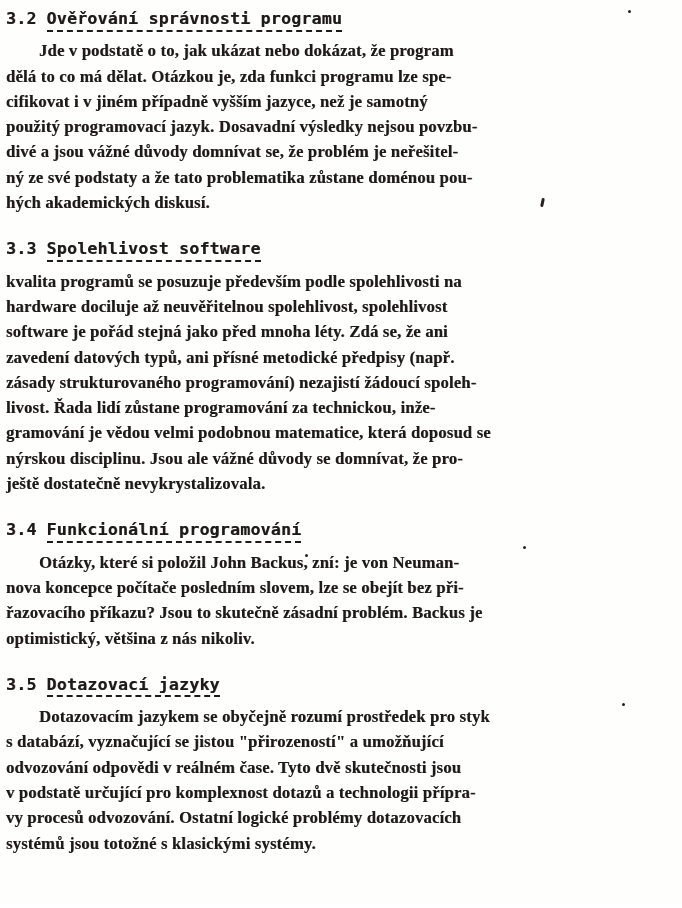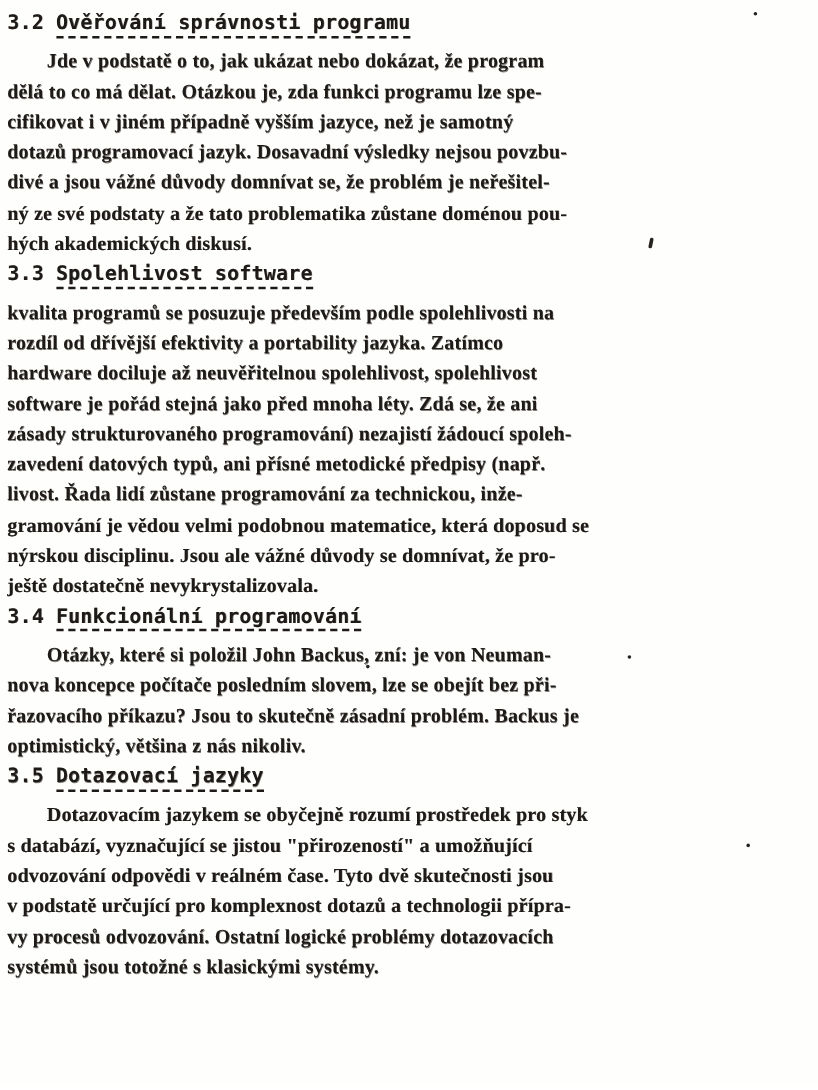--- a/index.html
+++ b/index.html
@@ -23,21 +23,21 @@
     font-family: "DejaVu Sans Mono", "Liberation Mono", monospace;
     font-weight: 700;
     font-size: 16.6px;
     line-height: 25.3px;
     color: #1d1a17;
     letter-spacing: 0.2px;
     
     text-shadow: 0.45px 0.35px 0 rgba(25, 20, 15, 0.55);
   }
   .doc-section { margin: 0; padding: 0; }
-  .doc-section + .doc-section { }
+  .doc-section + .doc-section { margin-top: 21px; }
   .heading {
     margin: 0 0 7px 0;
     font-size: 16.6px;
     font-weight: 700;
     white-space: nowrap;
   }
   .section-number { padding-right: 10px; }
   .section-title {
     border-bottom: 2.5px dashed #1d1a17;
     padding-bottom: 1.5px;
@@ -66,35 +66,34 @@
 <body>
 
 <div class="page">
   <div id="doc-content">
       <section class="doc-section">
         <h2 class="heading"><span class="section-number">3.2</span><span class="section-title">Ověřování správnosti programu</span></h2>
         <div class="paragraph">
           <div class="text-line first">Jde v podstatě o to, jak ukázat nebo dokázat, že program</div>
           <div class="text-line">dělá to co má dělat. Otázkou je, zda funkci programu lze spe-</div>
           <div class="text-line">cifikovat i v jiném případně vyšším jazyce, než je samotný</div>
-          <div class="text-line">dotazů programovací jazyk. Dosavadní výsledky nejsou povzbu-</div>
+          <div class="text-line">použitý programovací jazyk. Dosavadní výsledky nejsou povzbu-</div>
           <div class="text-line">divé a jsou vážné důvody domnívat se, že problém je neřešitel-</div>
           <div class="text-line">ný ze své podstaty a že tato problematika zůstane doménou pou-</div>
           <div class="text-line">hých akademických diskusí.</div>
         </div>
       </section>
       <section class="doc-section">
         <h2 class="heading"><span class="section-number">3.3</span><span class="section-title">Spolehlivost software</span></h2>
         <div class="paragraph">
           <div class="text-line">kvalita programů se posuzuje především podle spolehlivosti na</div>
-          <div class="text-line">rozdíl od dřívější efektivity a portability jazyka. Zatímco</div>
           <div class="text-line">hardware dociluje až neuvěřitelnou spolehlivost, spolehlivost</div>
           <div class="text-line">software je pořád stejná jako před mnoha léty. Zdá se, že ani</div>
+          <div class="text-line">zavedení datových typů, ani přísné metodické předpisy (např.</div>
           <div class="text-line">zásady strukturovaného programování) nezajistí žádoucí spoleh-</div>
-          <div class="text-line">zavedení datových typů, ani přísné metodické předpisy (např.</div>
           <div class="text-line">livost. Řada lidí zůstane programování za technickou, inže-</div>
           <div class="text-line">gramování je vědou velmi podobnou matematice, která doposud se</div>
           <div class="text-line">nýrskou disciplinu. Jsou ale vážné důvody se domnívat, že pro-</div>
           <div class="text-line">ještě dostatečně nevykrystalizovala.</div>
         </div>
       </section>
       <section class="doc-section">
         <h2 class="heading"><span class="section-number">3.4</span><span class="section-title">Funkcionální programování</span></h2>
         <div class="paragraph">
           <div class="text-line first">Otázky, které si položil John Backus, zní: je von Neuman-</div>

